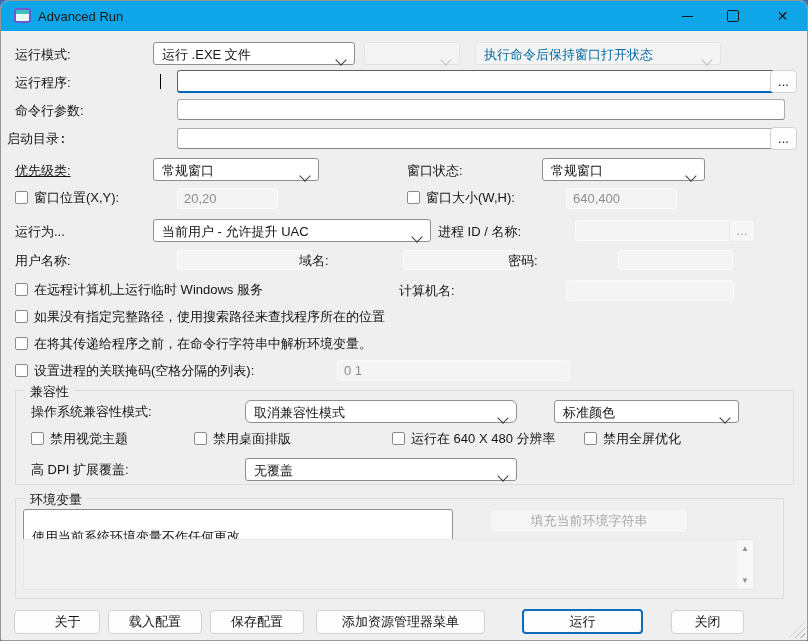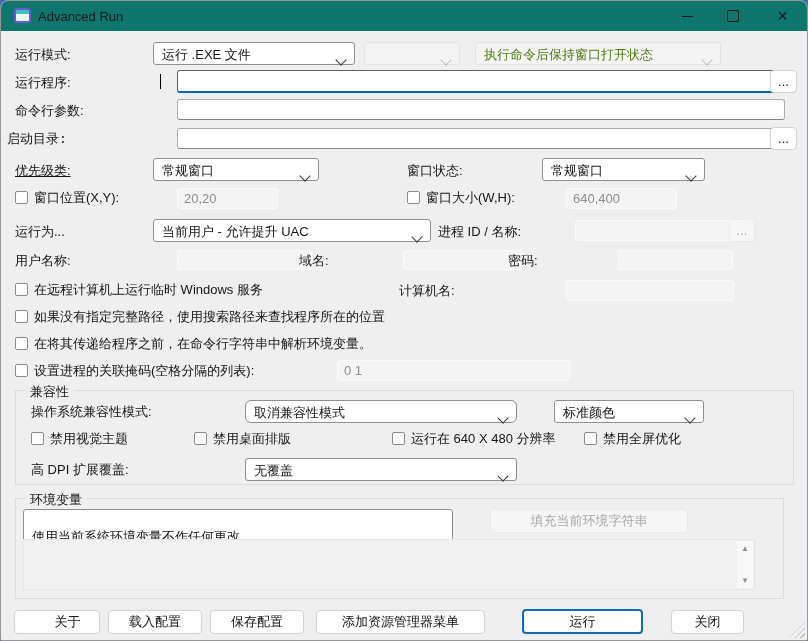--- a/index.html
+++ b/index.html
@@ -1,36 +1,36 @@
 <!DOCTYPE html>
 <html><head>
 <meta charset="utf-8">
 <style>
   html,body{margin:0;padding:0;background:#3d6ab5;font-family:"Liberation Sans","DejaVu Sans",sans-serif;}
   #window{position:relative;width:806px;height:639px;margin:0;background:#efefef;
           border:1px solid #96969b;border-radius:8px 8px 2px 2px;overflow:hidden;}
-  .titlebar{position:absolute;left:0;top:0;width:100%;height:30px;background:#0f766e;}
+  .titlebar{position:absolute;left:0;top:0;width:100%;height:30px;background:#0ea5e9;}
   .app-icon{position:absolute;left:13px;top:7px;width:13px;height:11px;border:2px solid #6a5ad0;
             border-radius:3px;background:linear-gradient(#3fbfbf 0 4px,#eafaf4 4px);}
   .title-text{position:absolute;left:37px;top:8px;font-size:13px;color:#1a1a1a;}
   .winbtn{position:absolute;top:0;height:30px;width:46px;display:flex;align-items:center;justify-content:center;
           font-size:14px;color:#1a1a1a;cursor:default;}
   .minline{width:11px;border-top:1px solid #1a1a1a;}
   .maxbox{width:10px;height:10px;border:1px solid #1a1a1a;border-radius:2px;}
 
   .lbl{position:absolute;font-size:13px;line-height:16px;color:#141414;white-space:nowrap;text-align:right;}
   .input{position:absolute;box-sizing:border-box;background:#fff;border:1px solid #ababab;border-bottom-color:#868686;
          border-radius:3px;font-size:13px;padding:0 6px;font-family:inherit;color:#141414;outline:none;margin-left:24px;}
   .input.focused{border:1px solid #606060;border-bottom:2px solid #0067c0;}
   .input.dis{background:#f4f4f4;border:1px solid #fbfbfb;color:#8d8d8d;}
   .combo{position:absolute;box-sizing:border-box;background:#fff;border:1px solid #8f8f8f;border-radius:3px;
          display:flex;align-items:flex-end;justify-content:space-between;padding:18px 9px 0 8px;font-size:13px;color:#141414;}
   .combo .chev{width:7px;height:7px;border-right:1.5px solid #3c3c3c;border-bottom:1.5px solid #3c3c3c;
                transform:rotate(45deg);margin-top:-4px;flex:0 0 auto;}
-  .combo.dis{background:#f4f4f4;border-color:#e3e3e3;color:#4d7c0f;}
+  .combo.dis{background:#f4f4f4;border-color:#e3e3e3;color:#0369a1;}
   .combo.dis .chev{border-color:#bdbdbd;}
   .combo .ctext{overflow:hidden;white-space:nowrap;}
   .chk{position:absolute;width:13px;height:13px;box-sizing:border-box;background:#fff;border:1px solid #8a8a8a;border-radius:2px;}
   .btn{position:absolute;box-sizing:border-box;background:#fdfdfd;border:1px solid #d2d2d2;border-radius:4px;
        font-size:13px;color:#141414;display:flex;align-items:center;justify-content:center;font-family:inherit;padding:0;}
   .btn.default{border:2px solid #0f6cbd;}
   .btn.dis{color:#a8a8a8;background:#f6f6f6;border-color:#ebebeb;}
   .groupbox{position:absolute;border:1px solid #dcdcdc;box-sizing:border-box;}
   .legend{position:absolute;background:#efefef;padding:0 5px;font-size:13px;color:#141414;white-space:nowrap;}
   .caret{position:absolute;width:1px;height:15px;background:#000;}
@@ -137,21 +137,21 @@
   <input class="input dis" style="left: 312px; top: 359px; width: 233px; height: 21px;" readonly="" value="0 1">
 
   <div class="groupbox" style="left:14px;top:389px;width:779px;height:95px;"></div>
   <div class="legend" style="left:24px;top:382px;">兼容性</div>
 
   <div class="lbl" style="left:30px;top:403px;">操作系统兼容性模式:</div>
   <div class="combo" style="left:244px;top:399px;width:272px;height:23px;border-radius:6px;">
     <span class="ctext">取消兼容性模式</span>
     <span class="chev"></span>
   </div>
-  <div class="combo" style="left:553px;top:399px;width:150px;height:23px;">
+  <div class="combo" style="left:553px;top:399px;width:185px;height:23px;">
     <span class="ctext">标准颜色</span>
     <span class="chev"></span>
   </div>
 
   <span class="chk" style="left:30px;top:431px;"></span>
   <div class="lbl" style="left:49px;top:430px;">禁用视觉主题</div>
   <span class="chk" style="left:193px;top:431px;"></span>
   <div class="lbl" style="left:212px;top:430px;">禁用桌面排版</div>
   <span class="chk" style="left:391px;top:431px;"></span>
   <div class="lbl" style="left:410px;top:430px;">运行在 640 X 480 分辨率</div>

